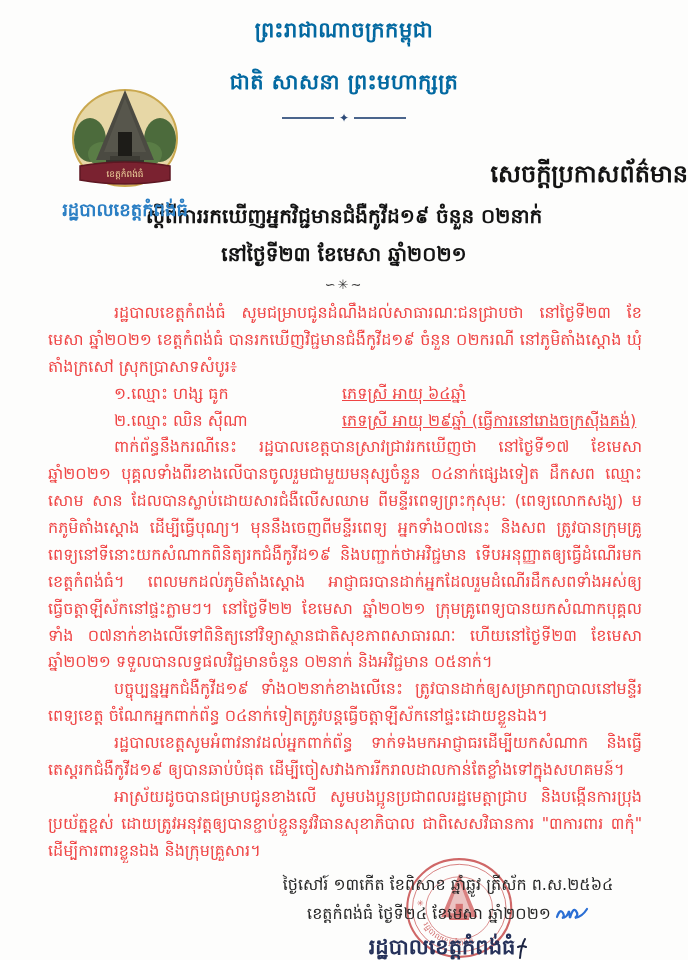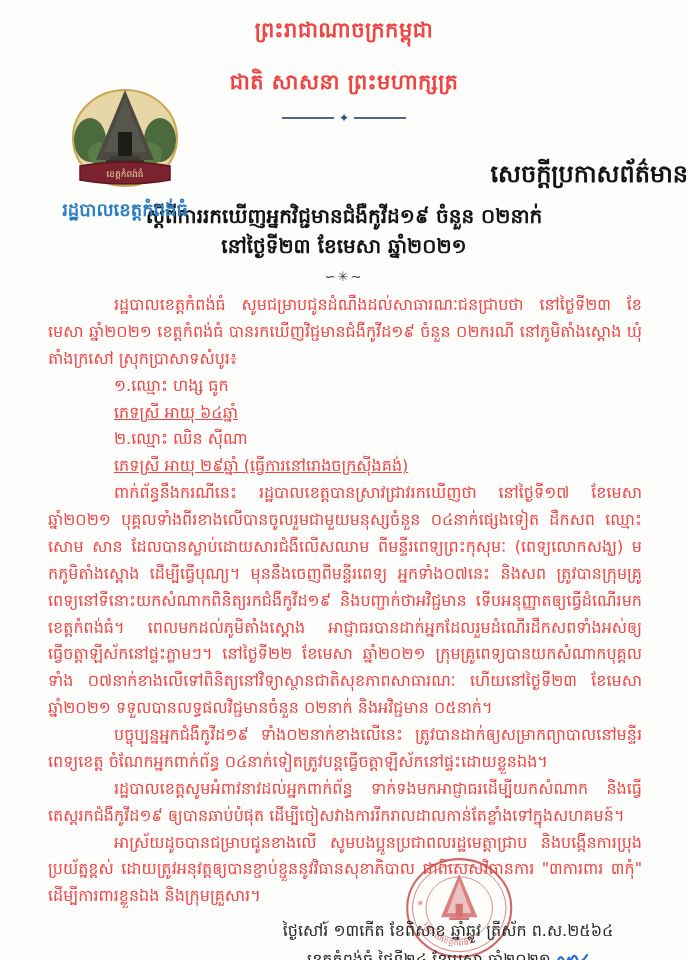--- a/index.html
+++ b/index.html
@@ -7,41 +7,41 @@
     position:relative;
     width:688px;height:960px;
     margin:0 auto;
     background:#fdfdfc;
     font-family:"DejaVu Sans",sans-serif;
     color:#262626;
     overflow:hidden;
     box-sizing:border-box;
   }
   
-  .motto{ text-align:center; padding-top:16px; color:#ef4444; font-weight:bold; }
+  .motto{ text-align:center; padding-top:16px; color:#0369a1; font-weight:bold; }
   .motto .line1{ font-size:21px; letter-spacing:.5px; }
   .motto .line2{ font-size:21px; margin-top:21px; letter-spacing:.5px; }
   .divider{ display:flex; align-items:center; justify-content:center; margin-top:12px; color:#2c4a78; }
   .divider .bar{ width:52px; height:2px; background:#2c4a78; opacity:.85; }
   .divider .orn{ font-size:12px; margin:0 5px; color:#2c4a78; }
   
   .sealblock{ position:absolute; left:52px; top:88px; width:146px; text-align:center; }
   .sealblock svg{ display:block; margin:0 auto; }
   .seal-caption{ margin-top:4px; font-size:18px; font-weight:bold; color:#2b7fc4; }
   
   .titleblock{ margin-top:34px; text-align:center; font-weight:bold; color:#141414; }
   .titleblock .t1{ font-size:24px;text-align:right; }
   .titleblock .t2{ font-size:20px; margin-top:9px; }
-  .titleblock .t3{ font-size:20px; margin-top:0; }
+  .titleblock .t3{ font-size:20px; margin-top:8px; }
   .title-ornament{ text-align:center; font-size:13px; color:#3c3c3c; margin-top:6px; letter-spacing:2px; }
   
   .bodytext{ margin:8px 46px 0 48px; font-size:16px; line-height:1.68; text-align:justify; color:#ef4444; }
   .bodytext p{ margin:0; text-indent:66px; }
   .cases{ margin-left:66px; }
-  .case-row{ display:flex;flex-direction:column; }
+  .case-row{ display:flex; }
   .case-name{ width:228px; flex:none; }
   .case-details{ flex:1;text-decoration:underline; }
   
   .dateblock{ position:relative; margin-top:10px; text-align:center; font-size:16px; color:#262626;
               width:420px; margin-left:238px; z-index:2; }
   .dateblock .lunar{ white-space:nowrap; }
   .dateblock .issued{ margin-top:5px; white-space:nowrap; }
   .sig-scribble{ vertical-align:-4px; margin-left:4px; }
   .org-sign{ margin-top:6px; font-size:21px; font-weight:bold; color:#26325a; }
   .org-stroke{ vertical-align:-6px; margin-left:2px; }

